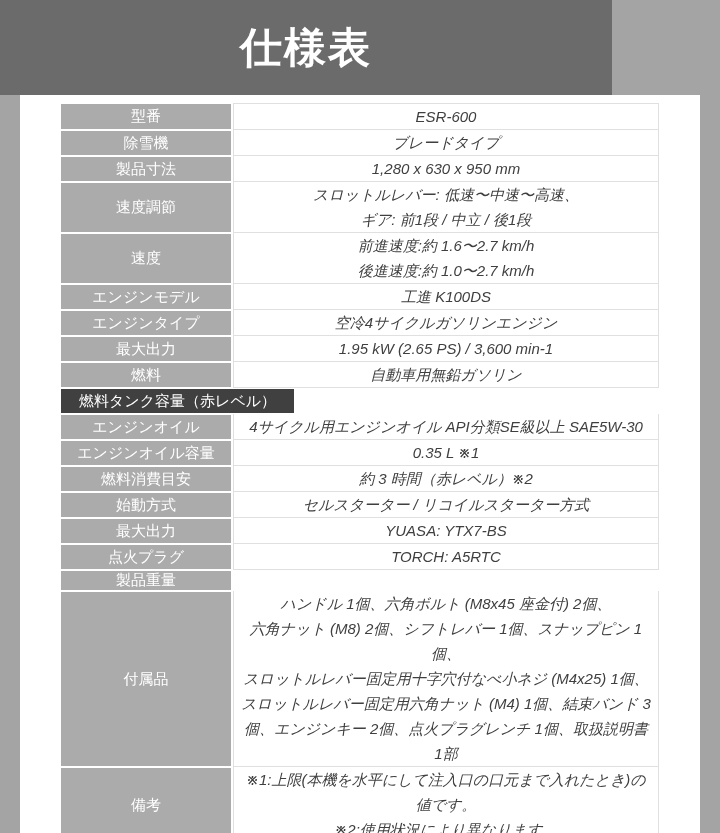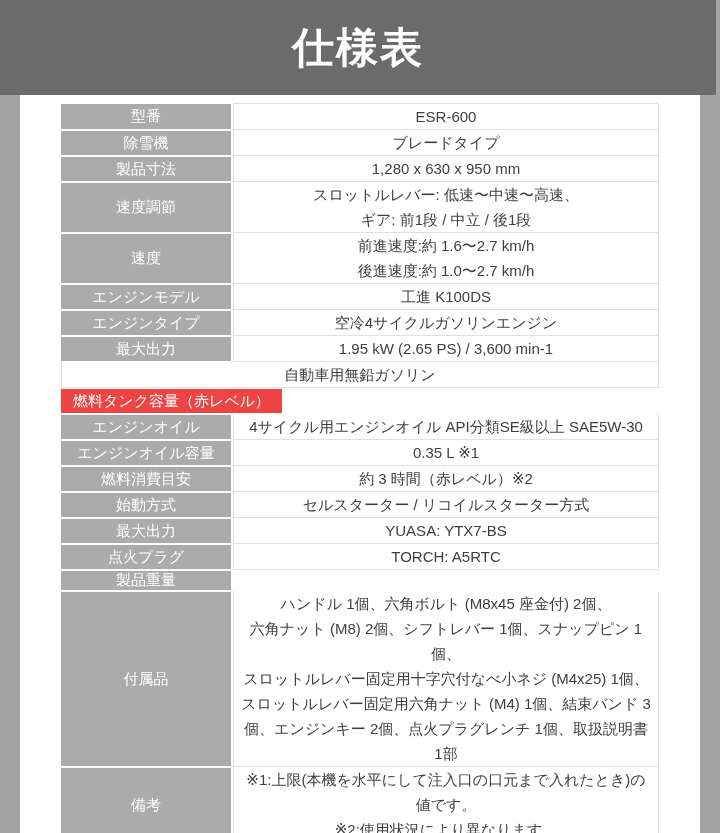--- a/index.html
+++ b/index.html
@@ -8,21 +8,21 @@
     width: 720px;
     background: #a4a4a4;
     font-family: "Liberation Sans", "DejaVu Sans", sans-serif;
   }
   .page {
     width: 720px;
     min-height: 833px;
     background: #a4a4a4;
   }
   .header-band {
-    width: 716px;
+    width: 612px;
     height: 95px;
     background: #6b6b6b;
     display: flex;
     align-items: center;
     justify-content: center;
   }
   .header-title {
     color: #ffffff;
     font-size: 42px;
     font-weight: 600;
@@ -51,38 +51,39 @@
     align-items: center;
     justify-content: center;
     text-align: right;
     margin: 1px 2px 1px 0;
     overflow: visible;
   }
   .label.wide {
     background: transparent;
   }
   .label.wide .pill {
-    background: #ef4444;
+    background: #404040;
     white-space: nowrap;
     position: relative;
     z-index: 2;
-    padding: 0 12px;
+    padding: 0 18px;
     line-height: 24px;
   }
   .value {
     flex: 1;
     background: #ffffff;
     border: 1px solid #e0e0e0;
     color: #3f3f3f;
     font-size: 15px;
     display: flex;
     align-items: center;
     justify-content: center;
     text-align: center;
     min-height: 24px;
+    font-style: italic;
   }
   .row + .row .value {
     border-top: none;
   }
   .value span {
     white-space: pre-line;
     line-height: 25px;
     padding: 0 6px;
   }
 </style>
@@ -167,20 +168,23 @@
       <div class="row">
         <div class="label">
             <span>最大出力</span>
           </div>
         <div class="value">
             <span>1.95 kW (2.65 PS) / 3,600 min-1</span>
           </div>
       </div>
 
       <div class="row">
+        <div class="label">
+            <span>燃料</span>
+          </div>
         <div class="value">
             <span>自動車用無鉛ガソリン</span>
           </div>
       </div>
 
       <div class="row">
         <div class="label wide">
             <span class="pill">燃料タンク容量（赤レベル）</span>
           </div>
       </div>

